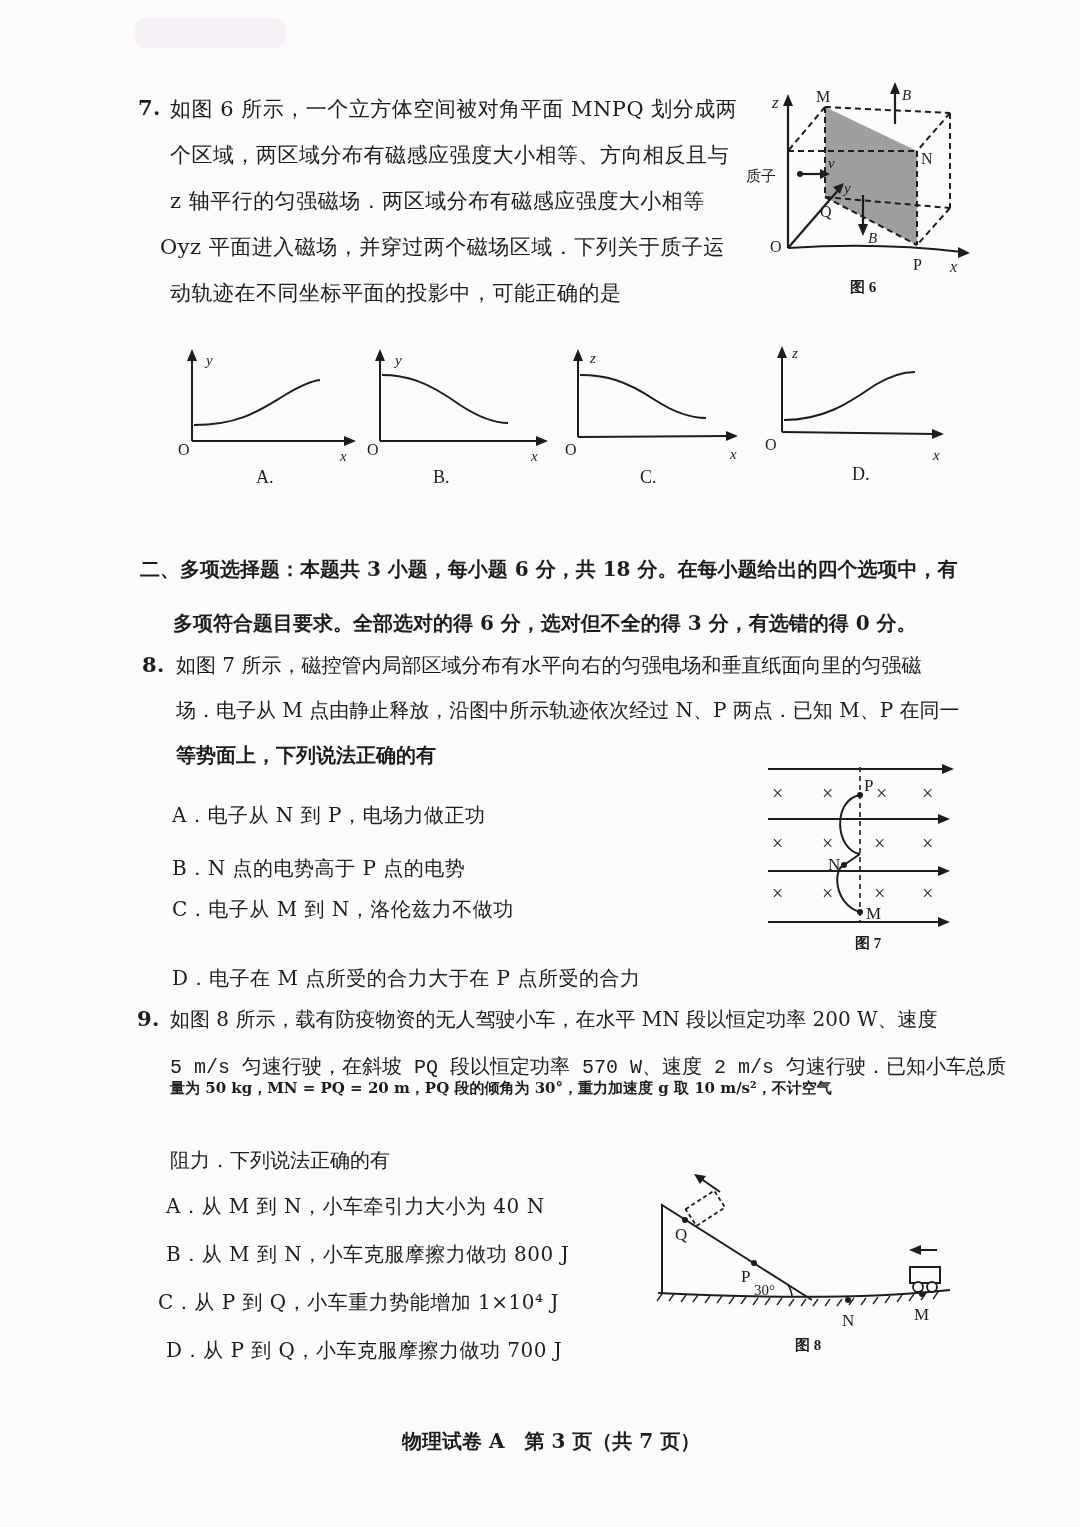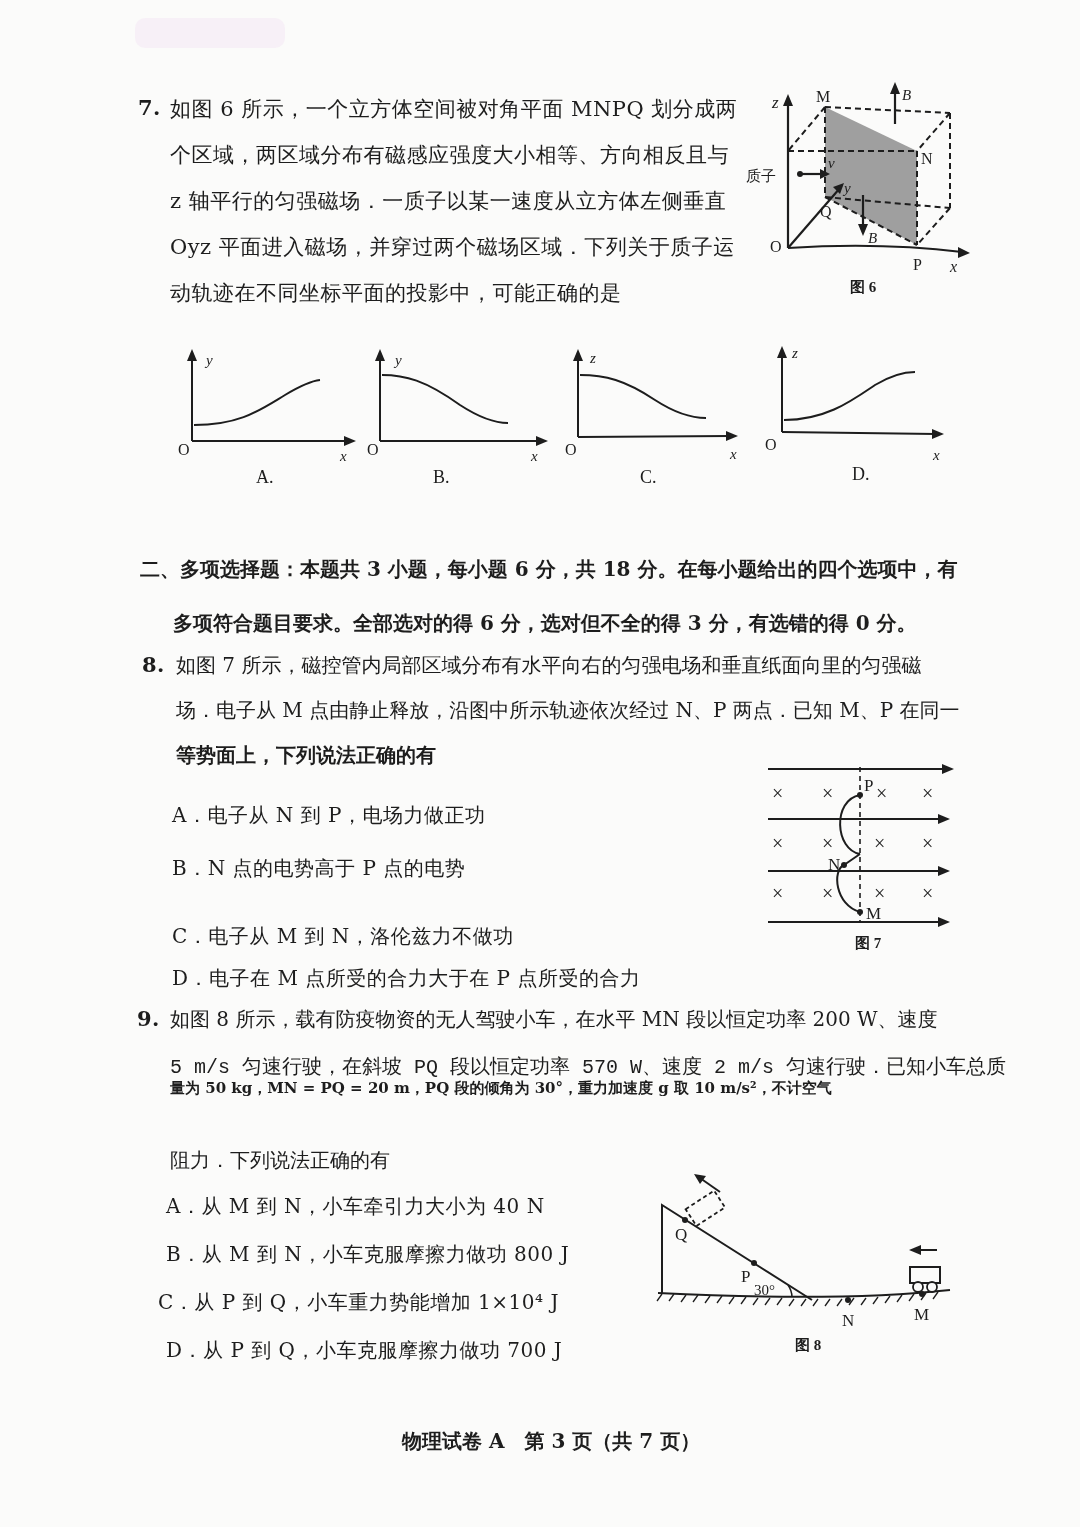--- a/index.html
+++ b/index.html
@@ -21,22 +21,22 @@
 </style>
 </head>
 <body>
 
 <div class="smudge"></div>
 
 <div>
   <span class="line num" style="left:138px;top:95px;">7.</span>
   <span class="line" style="left:170px;top:95px;">如图 6 所示，一个立方体空间被对角平面 MNPQ 划分成两</span>
   <span class="line" style="left:170px;top:141px;text-align:center;">个区域，两区域分布有磁感应强度大小相等、方向相反且与</span>
-  <span class="line" style="left:170px;top:187px;">z 轴平行的匀强磁场．一质子以某一速度从立方体左侧垂直</span>
-  <span class="line" style="left:170px;top:233px;">Oyz 平面进入磁场，并穿过两个磁场区域．下列关于质子运</span>
+  <span class="line" style="left:170px;top:187px;">z 轴平行的匀强磁场．两区域分布有磁感应强度大小相等</span>
+  <span class="line" style="left:160px;top:233px;">Oyz 平面进入磁场，并穿过两个磁场区域．下列关于质子运</span>
   <span class="line" style="left:170px;top:279px;">动轨迹在不同坐标平面的投影中，可能正确的是</span>
 </div>
 
 <svg class="abs" style="left:740px;top:80px;" width="240" height="230" viewBox="0 0 240 230">
   <polygon points="85,27 177,71 177,165 85,117" fill="#8e8e8e" opacity="0.85"></polygon>
   <g stroke="#1d1d1d" stroke-width="2" stroke-dasharray="6,4" fill="none">
     <line x1="85" y1="27" x2="210" y2="33"></line>
     <line x1="85" y1="27" x2="48" y2="71"></line>
     <line x1="210" y1="33" x2="177" y2="71"></line>
     <line x1="48" y1="71" x2="177" y2="71"></line>
@@ -131,21 +131,21 @@
   <span class="line bold" style="left:173px;top:610px;font-size:20px;letter-spacing:0;">多项符合题目要求。全部选对的得 6 分，选对但不全的得 3 分，有选错的得 0 分。</span>
 </div>
 
 <div>
   <span class="line num" style="left:142px;top:652px;">8.</span>
   <span class="line" style="left:176px;top:652px;font-size:20px;letter-spacing:0;">如图 7 所示，磁控管内局部区域分布有水平向右的匀强电场和垂直纸面向里的匀强磁</span>
   <span class="line" style="left:176px;top:697px;font-size:20px;letter-spacing:0;">场．电子从 M 点由静止释放，沿图中所示轨迹依次经过 N、P 两点．已知 M、P 在同一</span>
   <span class="line" style="left:176px;top:742px;font-size:20px;letter-spacing:0;font-weight:bold;">等势面上，下列说法正确的有</span>
   <span class="opt" style="left:172px;top:802px;">A．电子从 N 到 P，电场力做正功</span>
   <span class="opt" style="left:172px;top:855px;">B．N 点的电势高于 P 点的电势</span>
-  <span class="opt" style="left:172px;top:923px;">C．电子从 M 到 N，洛伦兹力不做功</span>
+  <span class="opt" style="left:172px;top:896px;">C．电子从 M 到 N，洛伦兹力不做功</span>
   <span class="opt" style="left:172px;top:965px;">D．电子在 M 点所受的合力大于在 P 点所受的合力</span>
 </div>
 
 <svg class="abs" style="left:750px;top:755px;" width="220" height="205">
   <g stroke="#1d1d1d" stroke-width="2">
     <line x1="18" y1="14" x2="196" y2="14"></line>
     <line x1="18" y1="64" x2="192" y2="64"></line>
     <line x1="18" y1="116" x2="192" y2="116"></line>
     <line x1="18" y1="167" x2="192" y2="167"></line>
   </g>

